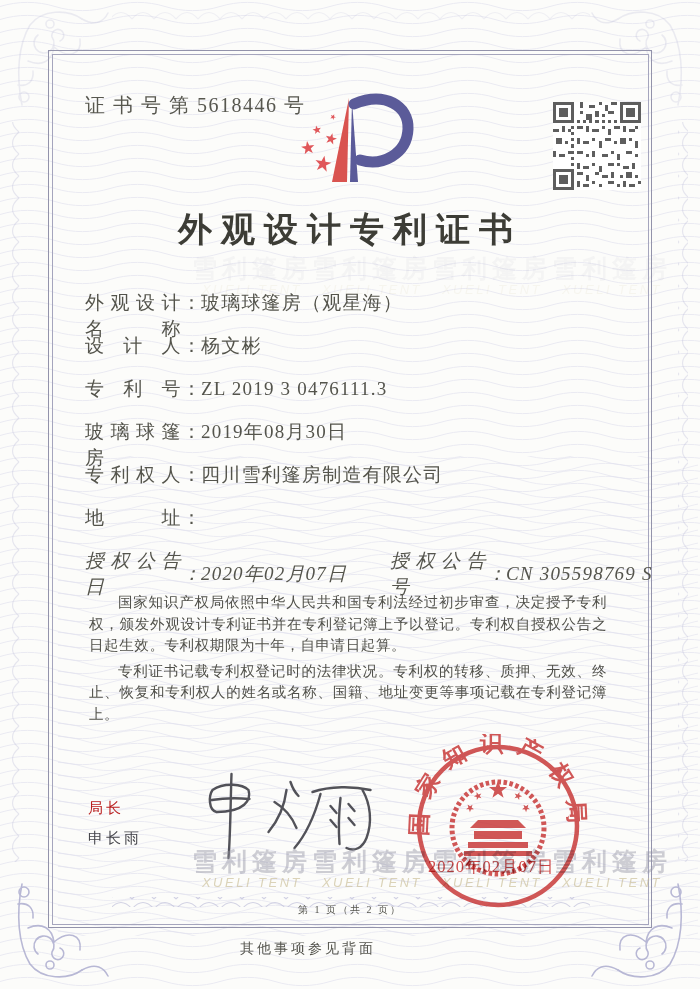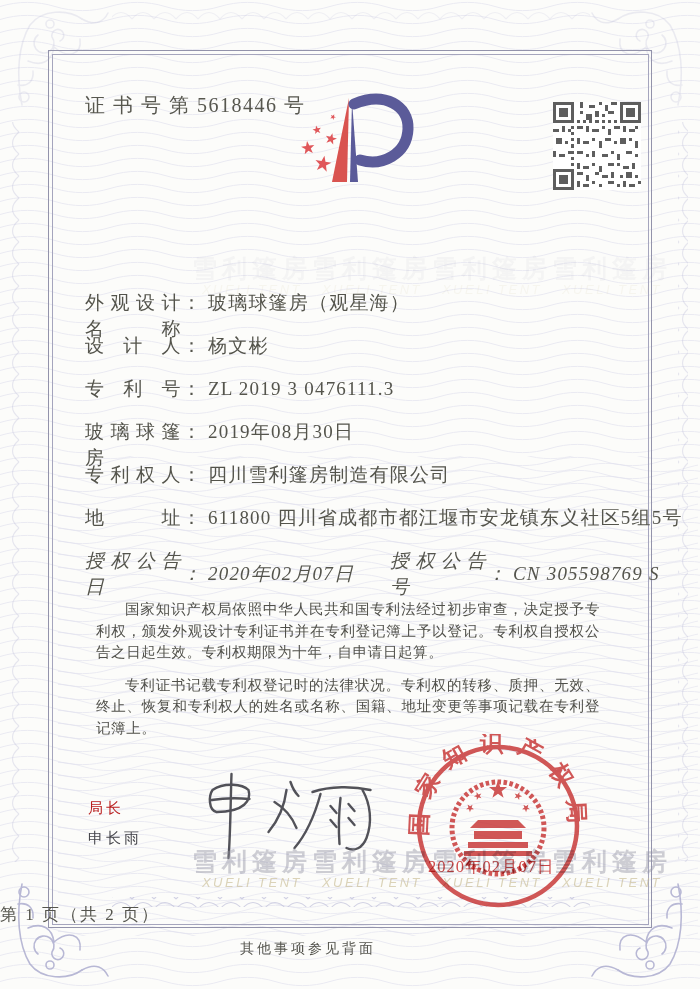--- a/index.html
+++ b/index.html
@@ -16,42 +16,42 @@
   .cert-no{position:absolute;left:85px;top:92px;font-size:20px;letter-spacing:1.5px;color:#57574f;}
   .logo{position:absolute;left:280px;top:84px;}
   .qr{position:absolute;left:553px;top:102px;}
   .title{position:absolute;left:0;top:207px;width:700px;text-align:center;
          font-size:34px;font-weight:700;letter-spacing:9px;color:#3d3d36;}
   .fields{position:absolute;left:85px;top:290px;width:530px;}
   .row{display:flex;align-items:baseline;height:43px;font-size:19px;color:#54544c;}
   .lbl{display:inline-block;width:96px;text-align:justify;text-align-last:justify;
        letter-spacing:0.5px;flex:0 0 96px;}
   .colon{margin-left:1px;}
-  .val{margin-left:7px;letter-spacing:1.2px;white-space:nowrap;}
+  .val{letter-spacing:1.2px;white-space:nowrap;}
   .pair{display:flex;align-items:center;font-style:italic;}
   .pair-left{flex:0 0 305px;}
   .paras{position:absolute;left:85px;top:588px;width:526px;font-size:14.5px;
          line-height:21.5px;color:#50504a;text-align:justify;}
-  .paras p{margin:11px;text-indent:2em;letter-spacing:0.6px;}
+  .paras p{margin:4px;text-indent:2em;letter-spacing:0.6px;}
   .director-title{position:absolute;left:88px;top:799px;font-size:15px;letter-spacing:3px;color:#b91c1c;}
   .director-name{position:absolute;left:88px;top:829px;font-size:15px;letter-spacing:3px;color:#45454b;}
   .signature{position:absolute;left:192px;top:768px;}
   .wm-row{position:absolute;left:0;width:700px;display:flex;justify-content:flex-end;
           padding:0 28px;box-sizing:border-box;z-index:2;}
   .wm-bottom{top:845px;}
   .wm-top{top:252px;opacity:0.16;}
   .wm-item{text-align:center;}
   .wm-cn{font-size:25px;font-weight:700;letter-spacing:5px;color:rgba(148,148,164,0.45);}
   .wm-en{font-size:13px;letter-spacing:2.5px;color:rgba(196,184,140,0.6);margin-top:-3px;
          font-family:"Liberation Sans","DejaVu Sans",sans-serif;font-style:italic;}
   .seal{position:absolute;left:406px;top:734px;z-index:3;mix-blend-mode:multiply;}
   .seal-date{position:absolute;left:428px;top:856px;z-index:4;font-size:16.5px;
              letter-spacing:1px;color:rgba(197,42,42,0.85);mix-blend-mode:multiply;}
-  .page-indicator{position:absolute;left:0;top:903px;width:700px;text-align:left;
-                  font-size:17px;letter-spacing:2px;color:#55554e;}
+  .page-indicator{position:absolute;left:0;top:903px;width:700px;text-align:center;
+                  font-size:10px;letter-spacing:2px;color:#55554e;}
   .back-note{position:absolute;left:0;top:940px;width:616px;text-align:center;
              font-size:14px;letter-spacing:3px;color:#55554e;}
 </style>
 </head>
 <body>
 
 <div class="page">
 
   <svg class="bg-svg" width="700" height="989">
     <defs>
@@ -203,20 +203,21 @@
           <rect x="13" y="26" width="1" height="1"></rect>
           <rect x="15" y="27" width="1" height="1"></rect>
           <rect x="18" y="26" width="2" height="1"></rect>
           <rect x="21" y="27" width="1" height="1"></rect>
           <rect x="23" y="26" width="1" height="2"></rect>
           <rect x="25" y="27" width="2" height="1"></rect>
           <rect x="28" y="26" width="1" height="1"></rect>
       </g>
     </svg>
 
+    <div class="title">外观设计专利证书</div>
 
     <div class="wm-row wm-top">
       <div class="wm-item">
           <div class="wm-cn">雪利篷房</div>
           <div class="wm-en">XUELI TENT</div>
         </div>
       <div class="wm-item">
           <div class="wm-cn">雪利篷房</div>
           <div class="wm-en">XUELI TENT</div>
         </div>
@@ -252,21 +253,20 @@
           <span class="val">2019年08月30日</span>
       </div>
       <div class="row">
         <span class="lbl">专利权人</span>
           <span class="colon">：</span>
           <span class="val">四川雪利篷房制造有限公司</span>
       </div>
       <div class="row">
         <span class="lbl">地址</span>
           <span class="colon">：</span>
-          <span class="val">611800 四川省成都市都江堰市安龙镇东义社区5组5号</span>
       </div>
       <div class="row">
         <span class="pair pair-left">
           <span class="lbl">授权公告日</span>
             <span class="colon">：</span>
             <span class="val">2020年02月07日</span>
         </span>
         <span class="pair">
           <span class="lbl">授权公告号</span>
             <span class="colon">：</span>

